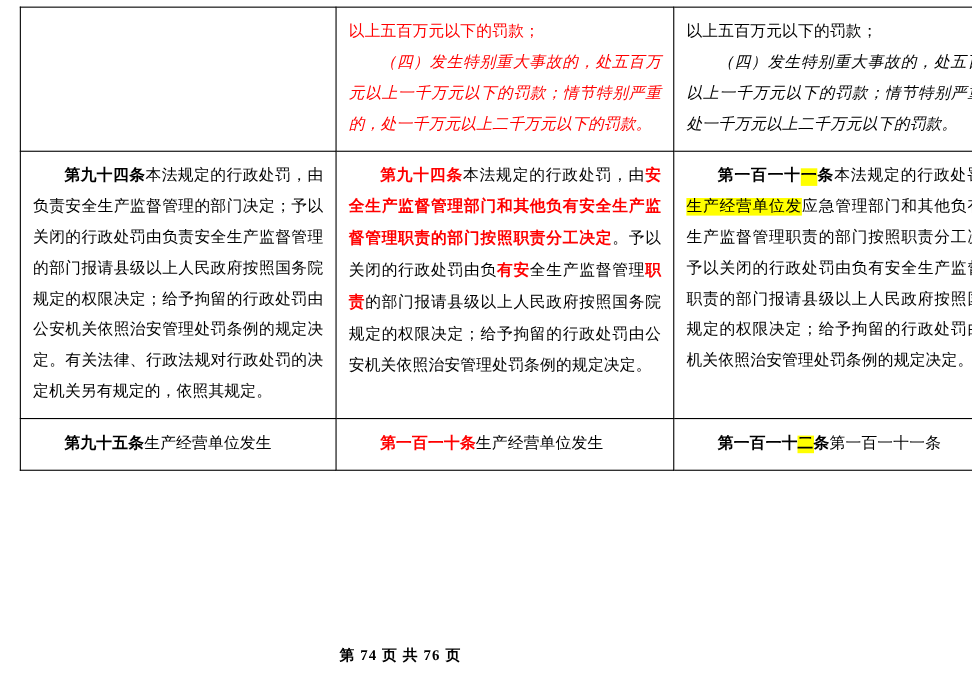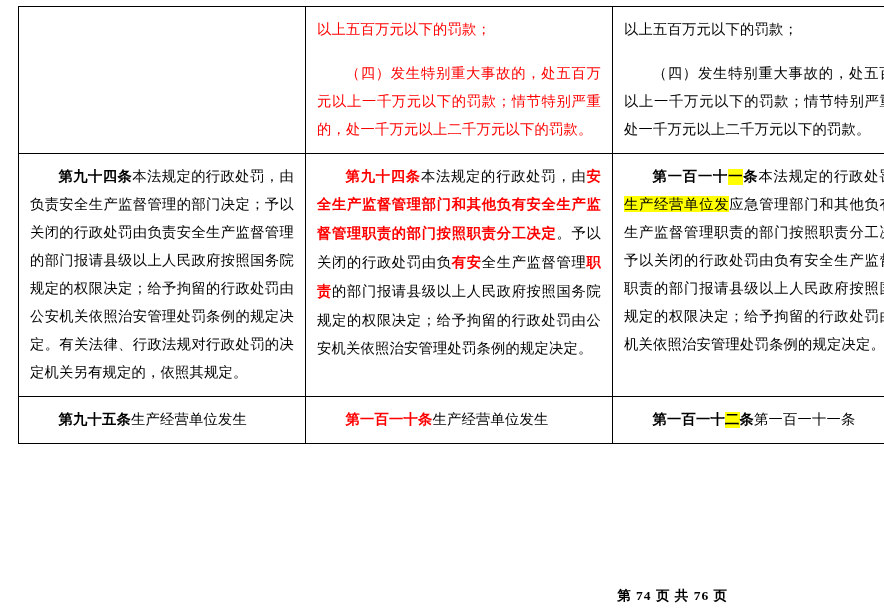--- a/index.html
+++ b/index.html
@@ -38,33 +38,33 @@
   }
   td.col-a { width: 264px; }
   td.col-b { width: 284px; }
   td.col-c { width: 300px; }
 
   .p {
     margin: 0;
     text-align: justify;
     text-justify: inter-ideograph;
   }
-  .p + .p { margin-top: 16px; }
+  .p + .p { margin-top: 0; font-style: italic; }
   .indent { text-indent: 2em; }
 
   .red { color: #ff0000; }
   .bold { font-weight: bold; font-family: Liberation Mono, monospace; }
   .hl { background: #ffff00; }
 
   .footer {
     position: absolute;
     left: 0;
     right: 0;
     bottom: 9px;
-    text-align: right;
+    text-align: center;
     font-size: 13.5px;
     font-weight: bold;
     font-family: "Liberation Serif", "DejaVu Serif", serif;
     letter-spacing: 1px;
   }
 
   .row-top td { padding-top: 8px; }
 </style>
 </head>
 <body>

